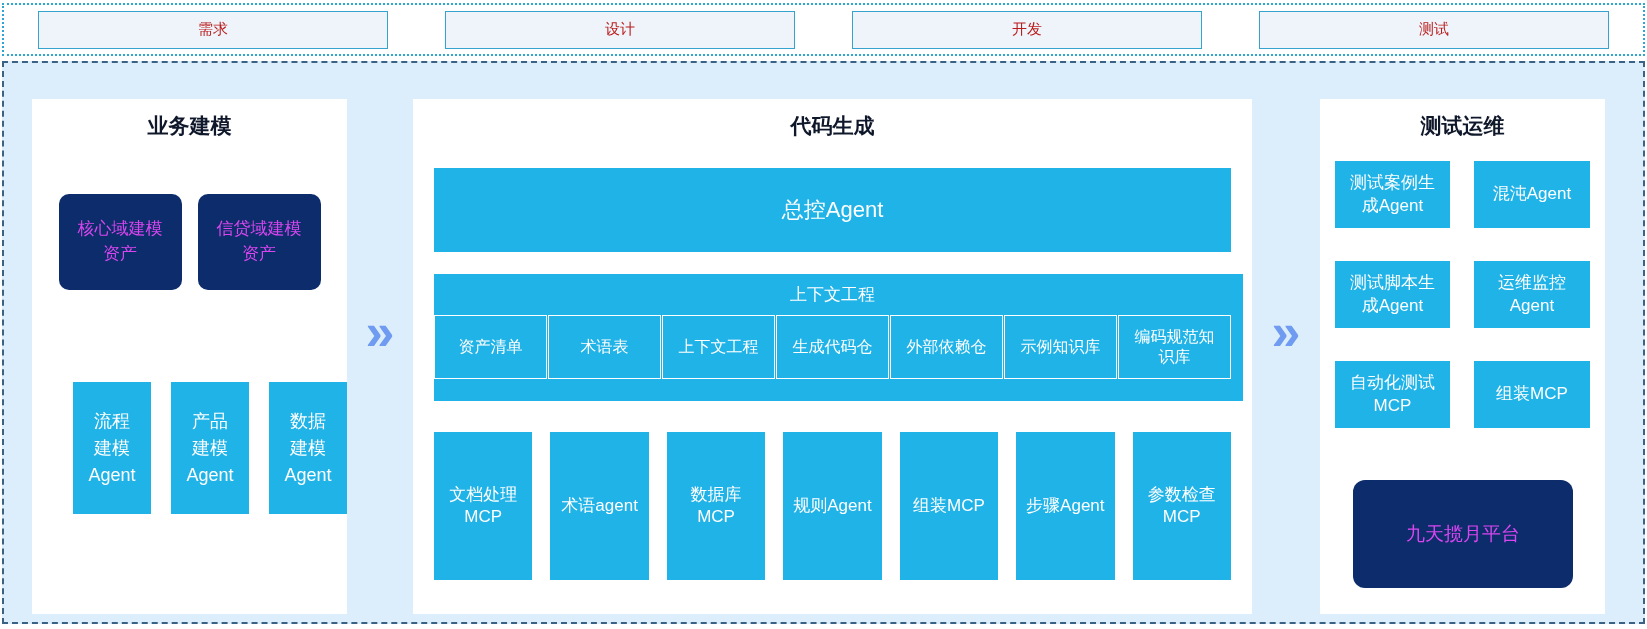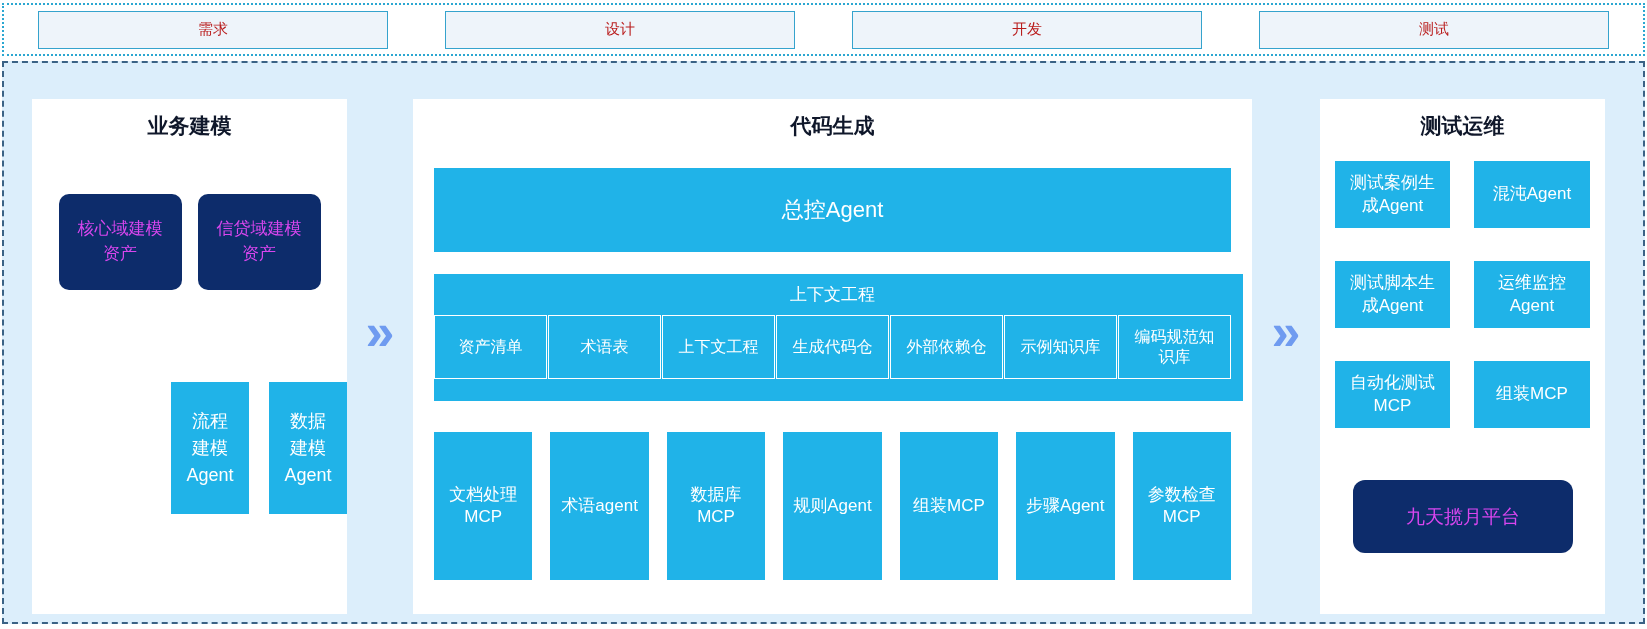--- a/index.html
+++ b/index.html
@@ -139,21 +139,21 @@
     row-gap: 33px;
   }
   .testops-box {
     display: flex; align-items: center; justify-content: center;
     text-align: center;
     font-size: 17px; line-height: 1.3;
     padding: 0 8px;
   }
   .platform-box {
     position: absolute; left: 33px; top: 381px;
-    width: 220px; height: 73px;
+    width: 220px; height: 108px;
     border-radius: 12px;
     display: flex; align-items: center; justify-content: center;
     font-size: 19px;
   }
 
   
   .chevron {
     position: absolute;
     top: 240px;
     width: 64px; height: 64px;
@@ -182,20 +182,21 @@
   <div class="main-band">
 
     <section class="panel panel-business">
       <h2 class="panel-title">业务建模</h2>
       <div class="asset-row">
         <div class="asset-box navy">核心域建模资产</div>
         <div class="asset-box navy">信贷域建模资产</div>
       </div>
       <div class="agent-row">
         <div class="agent-box cyan">流程建模Agent</div>
+        <div class="agent-box cyan">产品建模Agent</div>
         <div class="agent-box cyan">数据建模Agent</div>
       </div>
     </section>
 
     <div class="chevron chevron-1">»</div>
 
     <section class="panel panel-codegen">
       <h2 class="panel-title">代码生成</h2>
 
       <div class="master-bar cyan">总控Agent</div>

